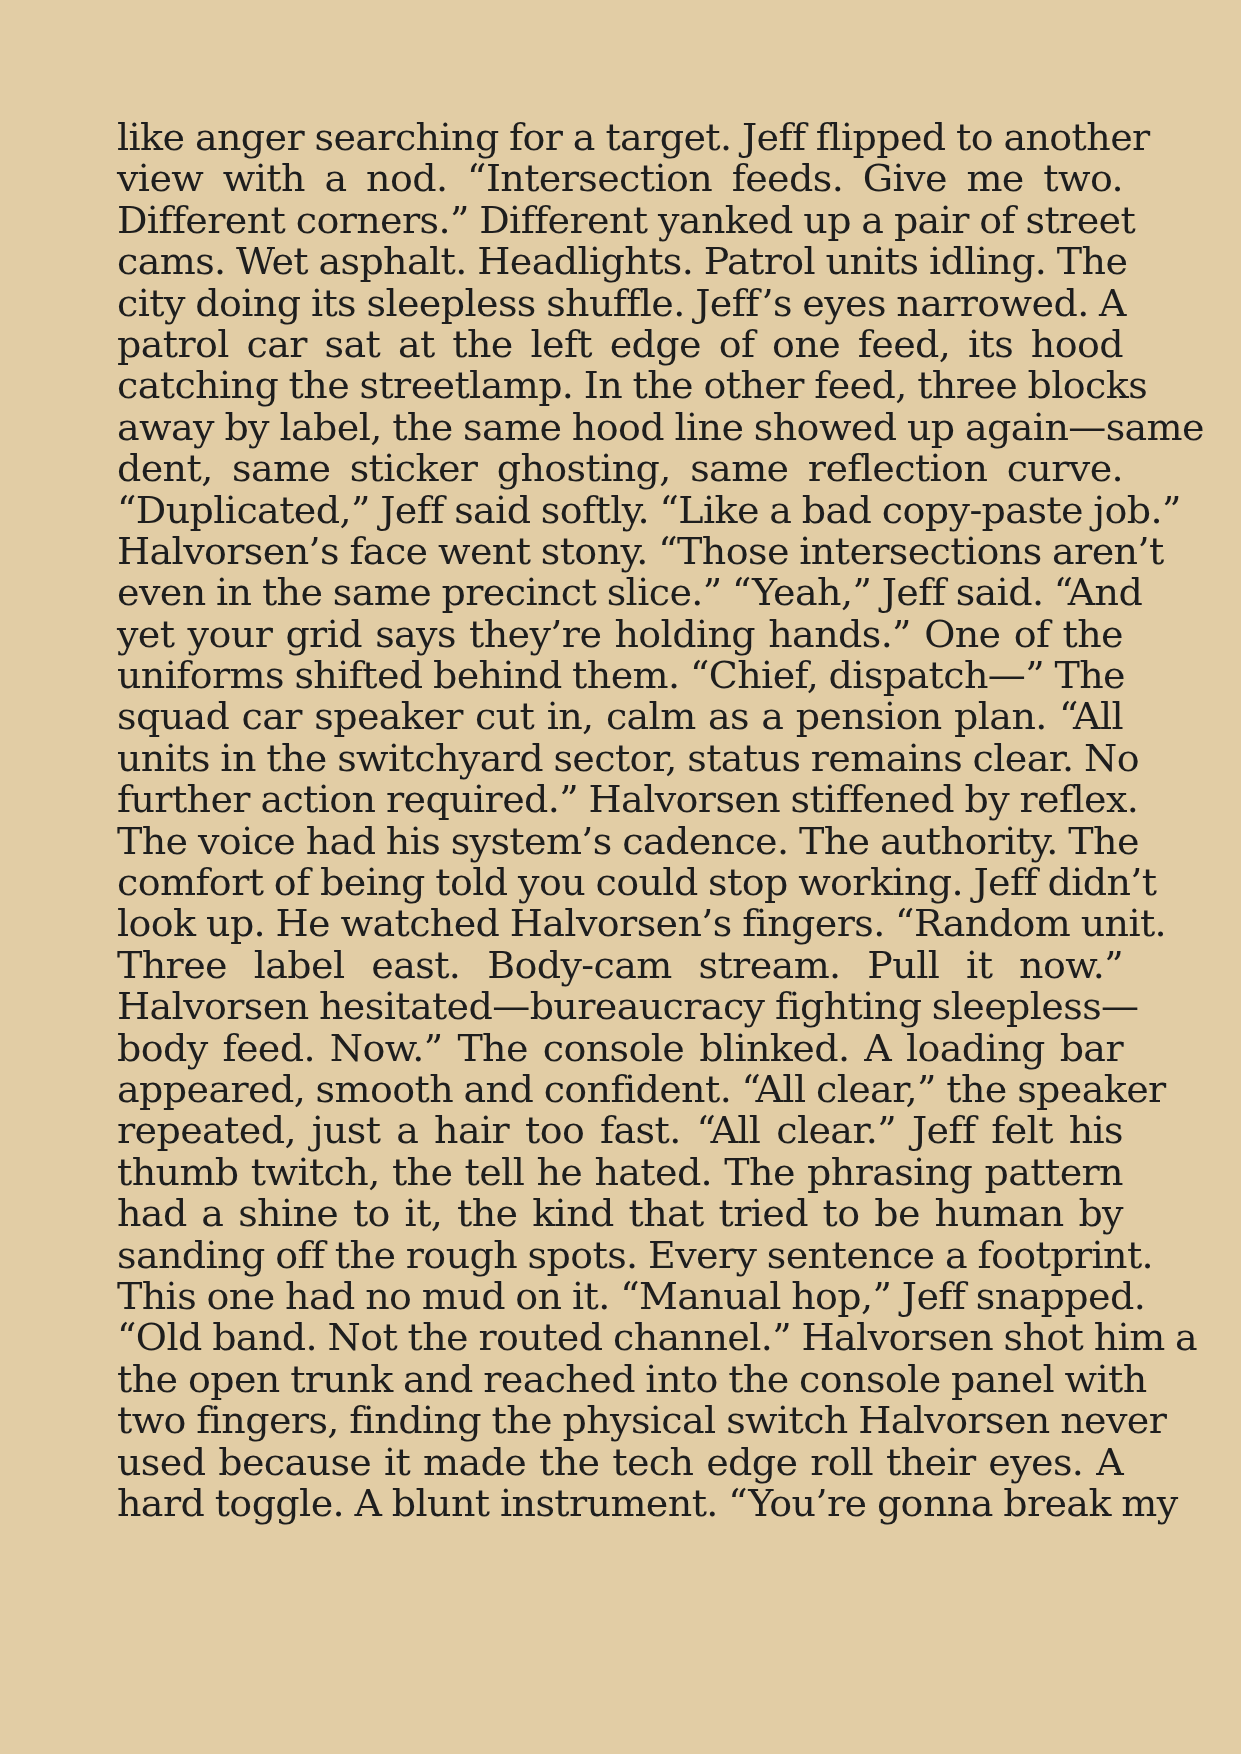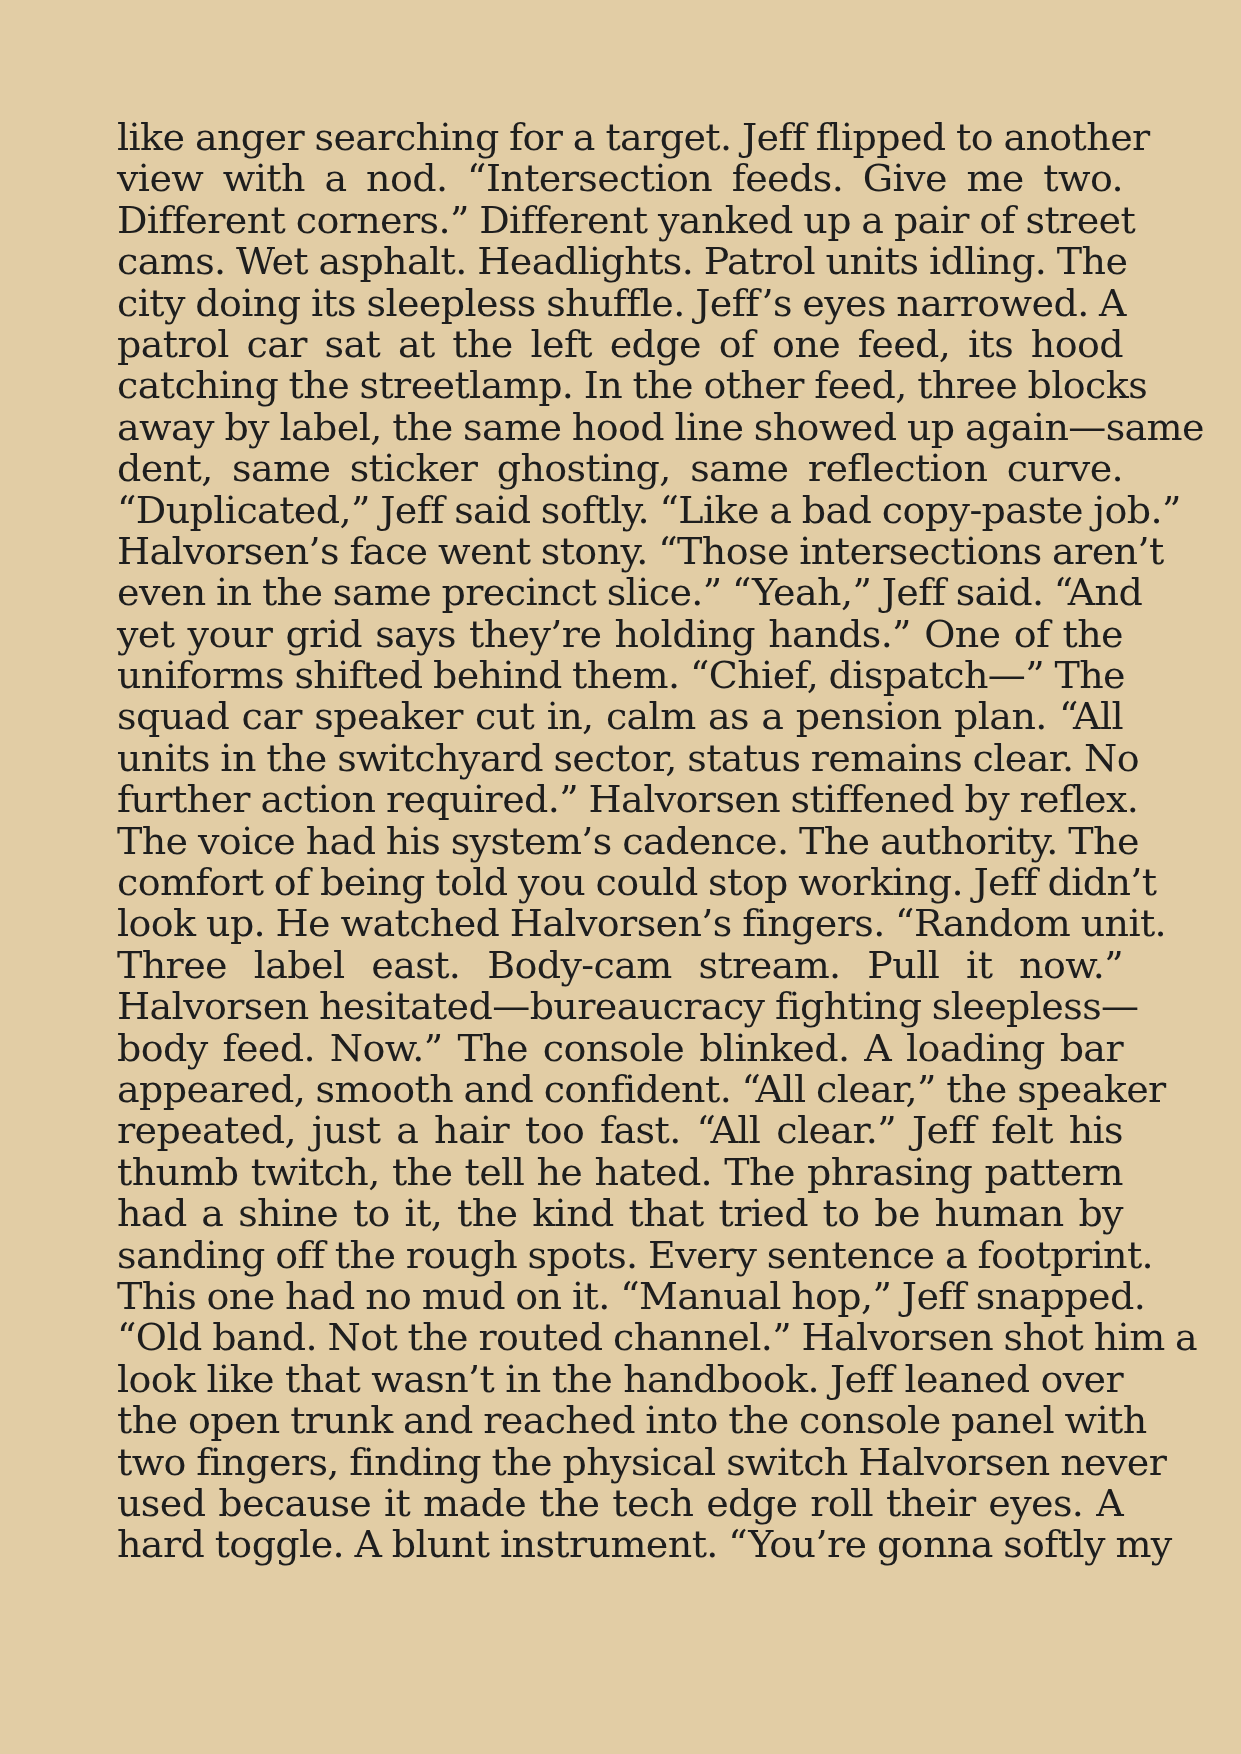--- a/index.html
+++ b/index.html
@@ -63,18 +63,17 @@
     <span class="line">Three label east. Body-cam stream. Pull it now.”</span>
     <span class="line">Halvorsen hesitated—bureaucracy fighting sleepless—</span>
     <span class="line">body feed. Now.” The console blinked. A loading bar</span>
     <span class="line">appeared, smooth and confident. “All clear,” the speaker</span>
     <span class="line">repeated, just a hair too fast. “All clear.” Jeff felt his</span>
     <span class="line">thumb twitch, the tell he hated. The phrasing pattern</span>
     <span class="line">had a shine to it, the kind that tried to be human by</span>
     <span class="line">sanding off the rough spots. Every sentence a footprint.</span>
     <span class="line">This one had no mud on it. “Manual hop,” Jeff snapped.</span>
     <span class="line">“Old band. Not the routed channel.” Halvorsen shot him a</span>
-    <span class="line">look like that wasn’t in the handbook. Jeff leaned over</span>
     <span class="line">the open trunk and reached into the console panel with</span>
     <span class="line">two fingers, finding the physical switch Halvorsen never</span>
     <span class="line">used because it made the tech edge roll their eyes. A</span>
-    <span class="line last">hard toggle. A blunt instrument. “You’re gonna softly my</span>
+    <span class="line last">hard toggle. A blunt instrument. “You’re gonna break my</span>
   </div>
 
 </body></html>

